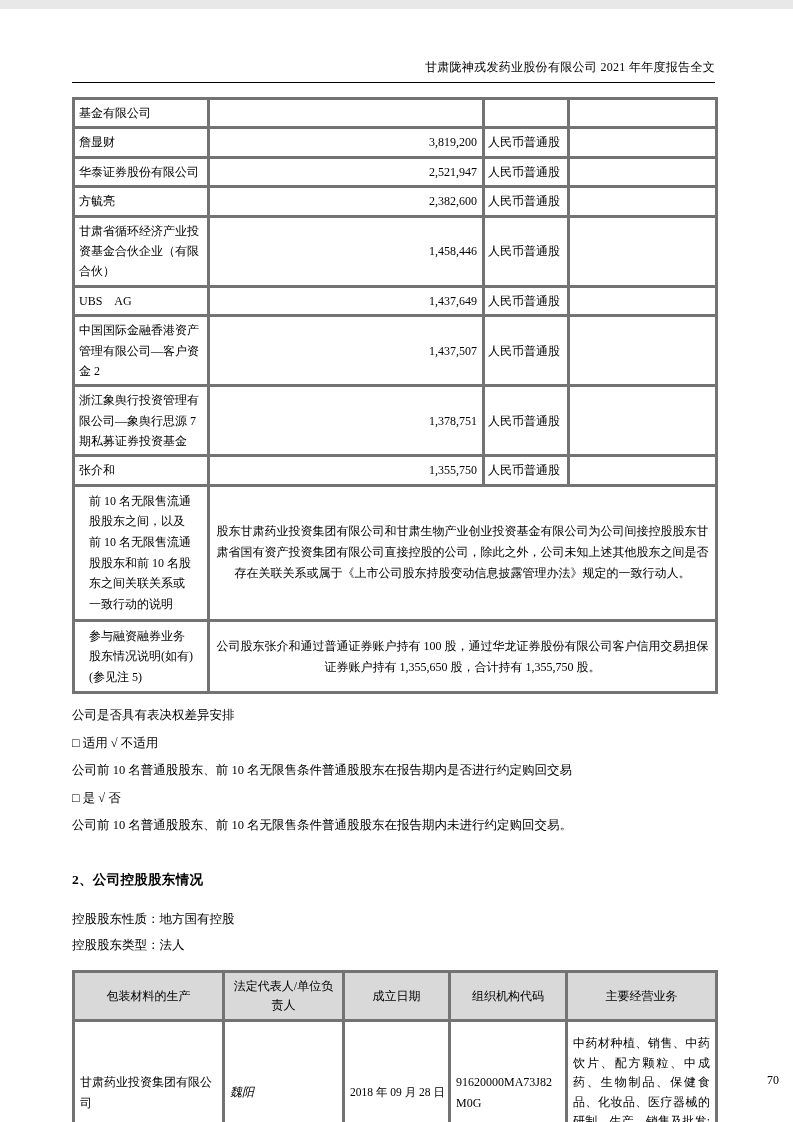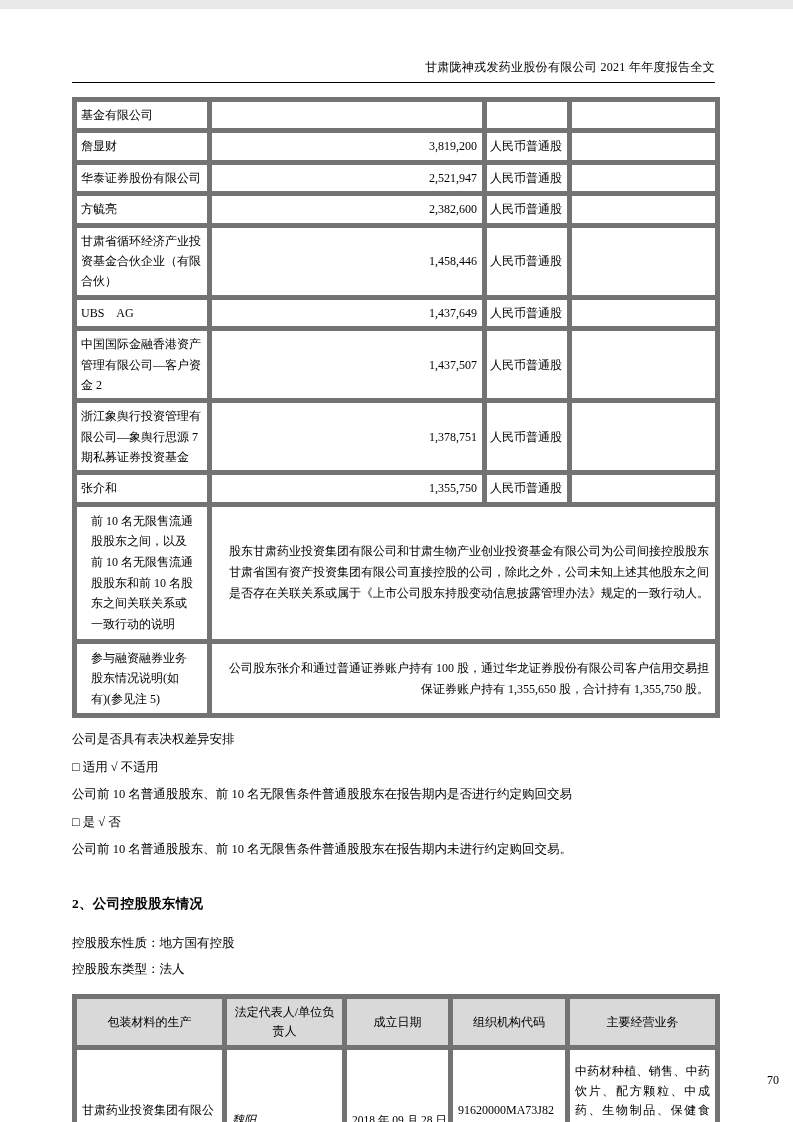--- a/index.html
+++ b/index.html
@@ -12,29 +12,29 @@
     font-family:"Liberation Serif","DejaVu Serif",serif;
     color:#000;
     overflow:hidden;
   }
   .content { padding:50px 78px 0 72px; }
 
   .header-title { font-size:12px; text-align:right; letter-spacing:0.3px; }
   .header-rule  { margin-top:6px; border-bottom:1.5px solid #000; }
 
   table { width:643px; border-collapse:collapse; table-layout:fixed; }
-  td, th { border:5px solid #737373; vertical-align:middle; font-size:12px; line-height:1.7; font-weight:normal; }
+  td, th { border:3px solid #737373; vertical-align:middle; font-size:12px; line-height:1.7; font-weight:normal; }
 
   
   .t1 { margin-top:14px; }
   .t1 .c-name { width:135px; padding:3px 4px; text-align:left; }
   .t1 .c-num  { width:275px; padding:3px 5px; text-align:right; }
   .t1 .c-type { width:85px;  padding:3px 3px; text-align:left; }
   .t1 .c-rest { width:148px; }
-  .t1 .c-note { padding:4px 6px; text-align:right; line-height:1.75; }
+  .t1 .c-note { padding:4px 6px; text-align:center; line-height:1.75; }
   .t1 .c-label { padding:4px 14px; line-height:1.72; }
 
   
   .para { font-size:12.5px; line-height:1.4; margin-top:10px; }
   .para.first { margin-top:13px; }
 
   
   .section-heading { font-size:13.5px; font-weight:bold; margin-top:36px; letter-spacing:0.3px; }
   .meta-line { font-size:12.5px; margin-top:22px; }
   .meta-line + .meta-line { margin-top:9px; }

